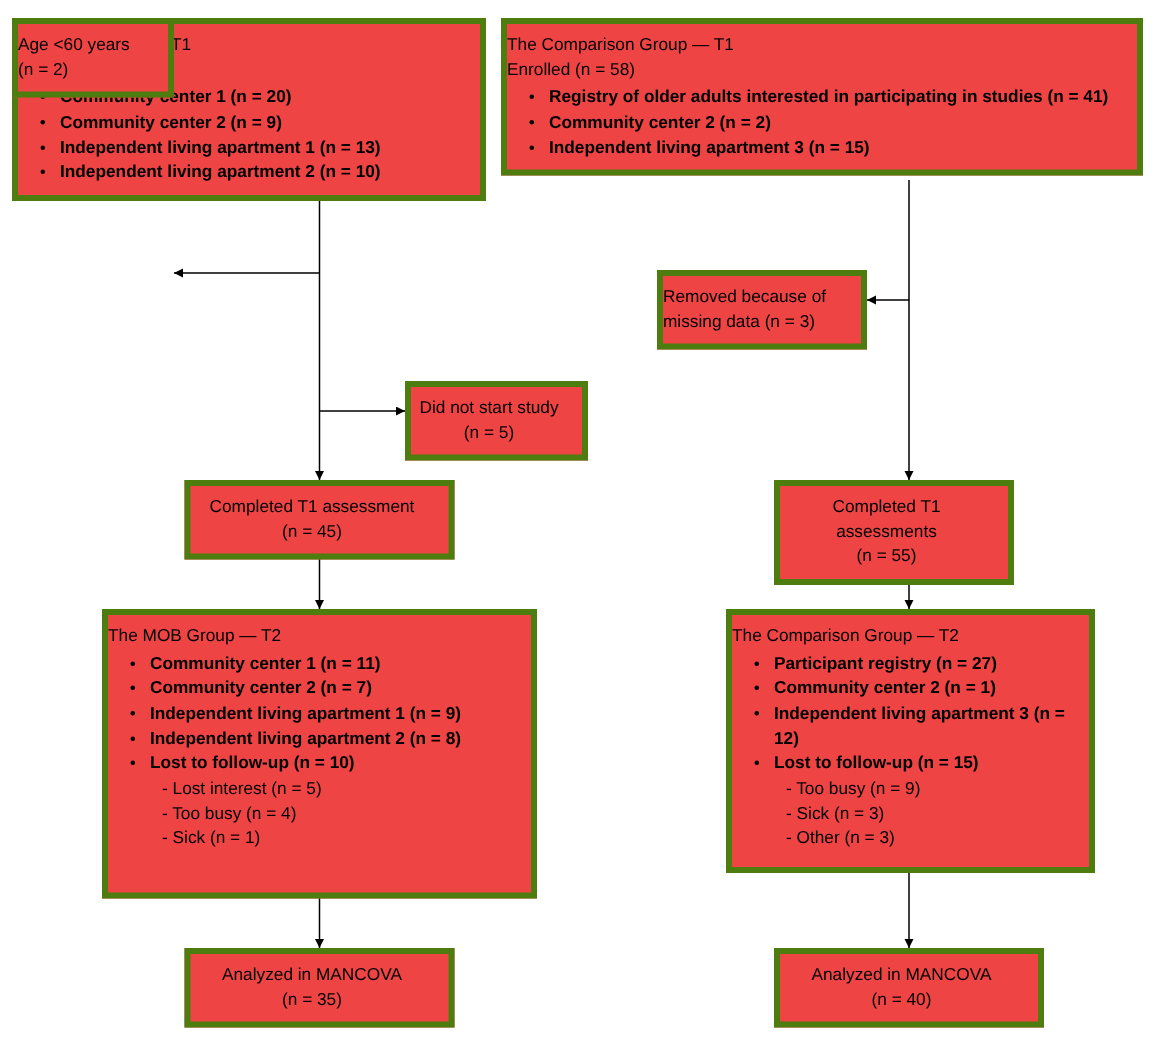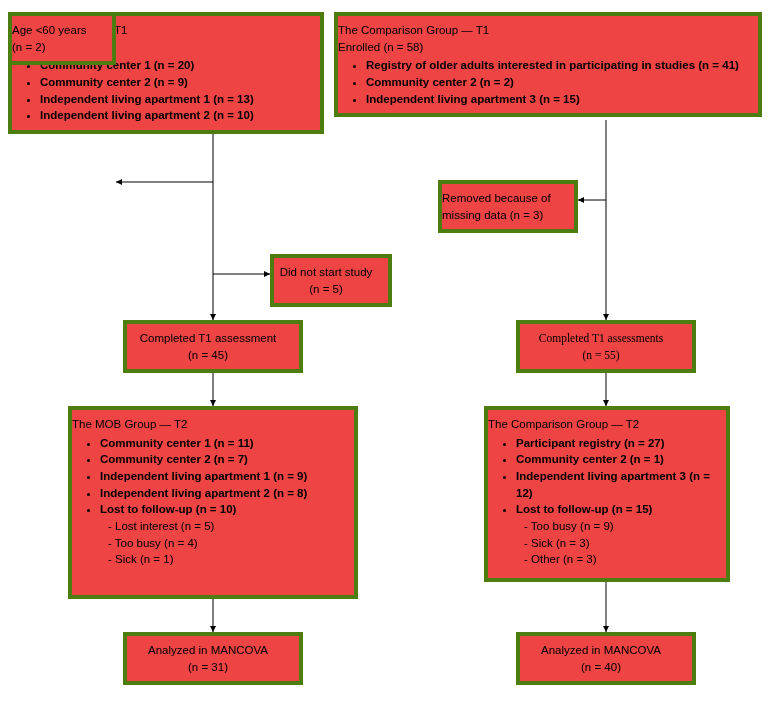--- a/index.html
+++ b/index.html
@@ -109,21 +109,21 @@
   <div class="box center-text" style="left:262px; top:242px; width:122px;">
     <div>Did not start study</div>
     <div>(n = 5)</div>
   </div>
 
   <div class="box center-text" style="left:115px; top:308px; width:180px;">
     <div>Completed T1 assessment</div>
     <div>(n = 45)</div>
   </div>
 
-  <div class="box center-text" style="left:508px; top:308px; width:180px;font-family:Liberation Serif, serif;">
+  <div class="box center-text" style="left:508px; top:308px; width:160px;">
     <div>Completed T1 assessments</div>
     <div>(n = 55)</div>
   </div>
 
   <div class="box" style="left:60px; top:394px; width:290px; height:193px;">
     <div>The MOB Group — T2</div>
     <ul class="b">
       <li>Community center  1 (n = 11)</li>
       <li>Community center 2 (n = 7)</li>
       <li>Independent living apartment 1 (n = 9)</li>
@@ -147,21 +147,21 @@
     </ul>
     <ul class="sub">
       <li>Too busy (n = 9)</li>
       <li>Sick (n = 3)</li>
       <li>Other (n = 3)</li>
     </ul>
   </div>
 
   <div class="box center-text" style="left:115px; top:620px; width:180px;">
     <div>Analyzed in MANCOVA</div>
-    <div>(n = 31)</div>
+    <div>(n = 35)</div>
   </div>
 
   <div class="box center-text" style="left:508px; top:620px; width:180px;">
     <div>Analyzed in MANCOVA</div>
     <div>(n = 40)</div>
   </div>
 
 </div>
 
 </body></html>

